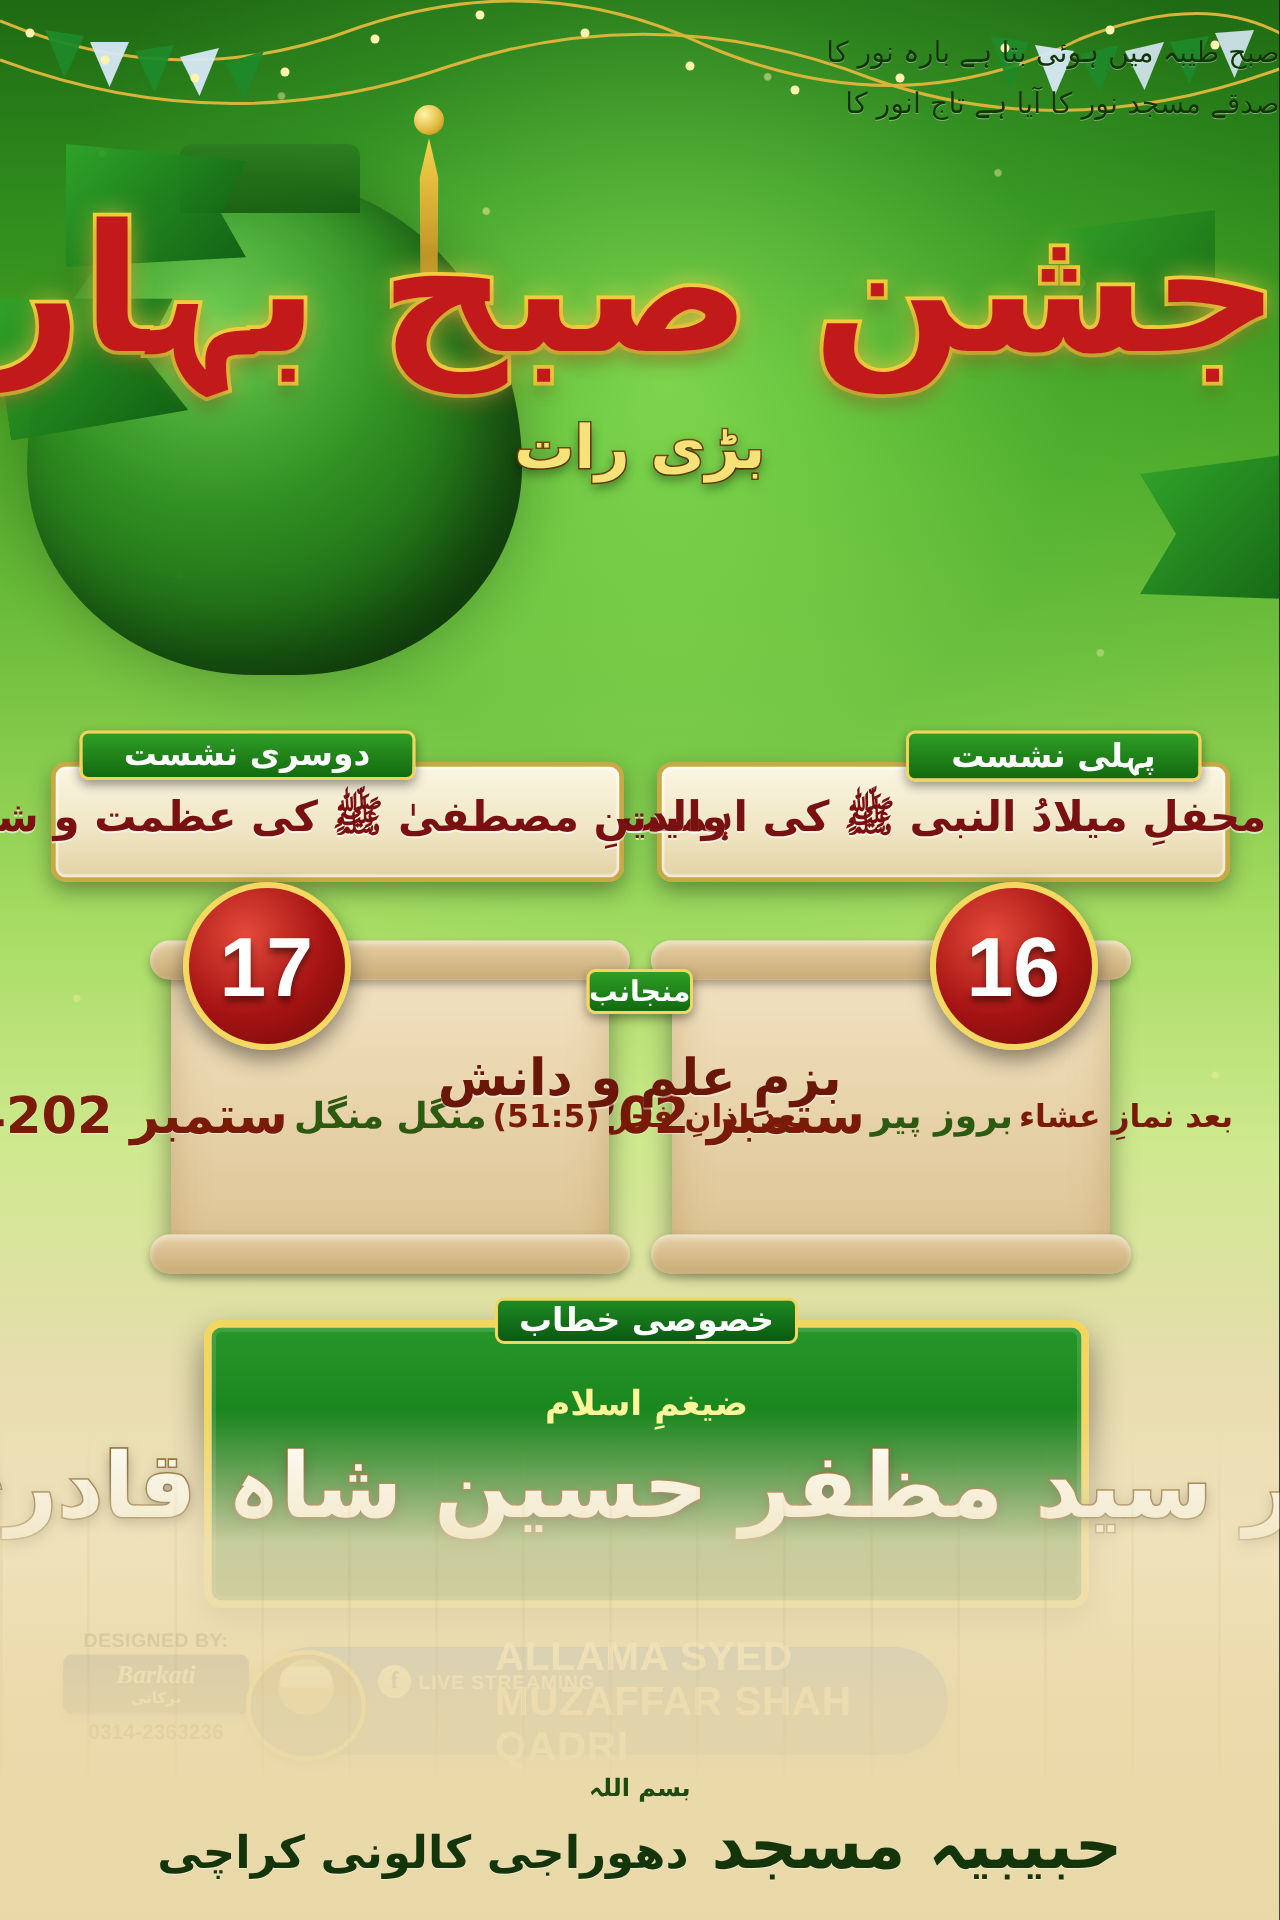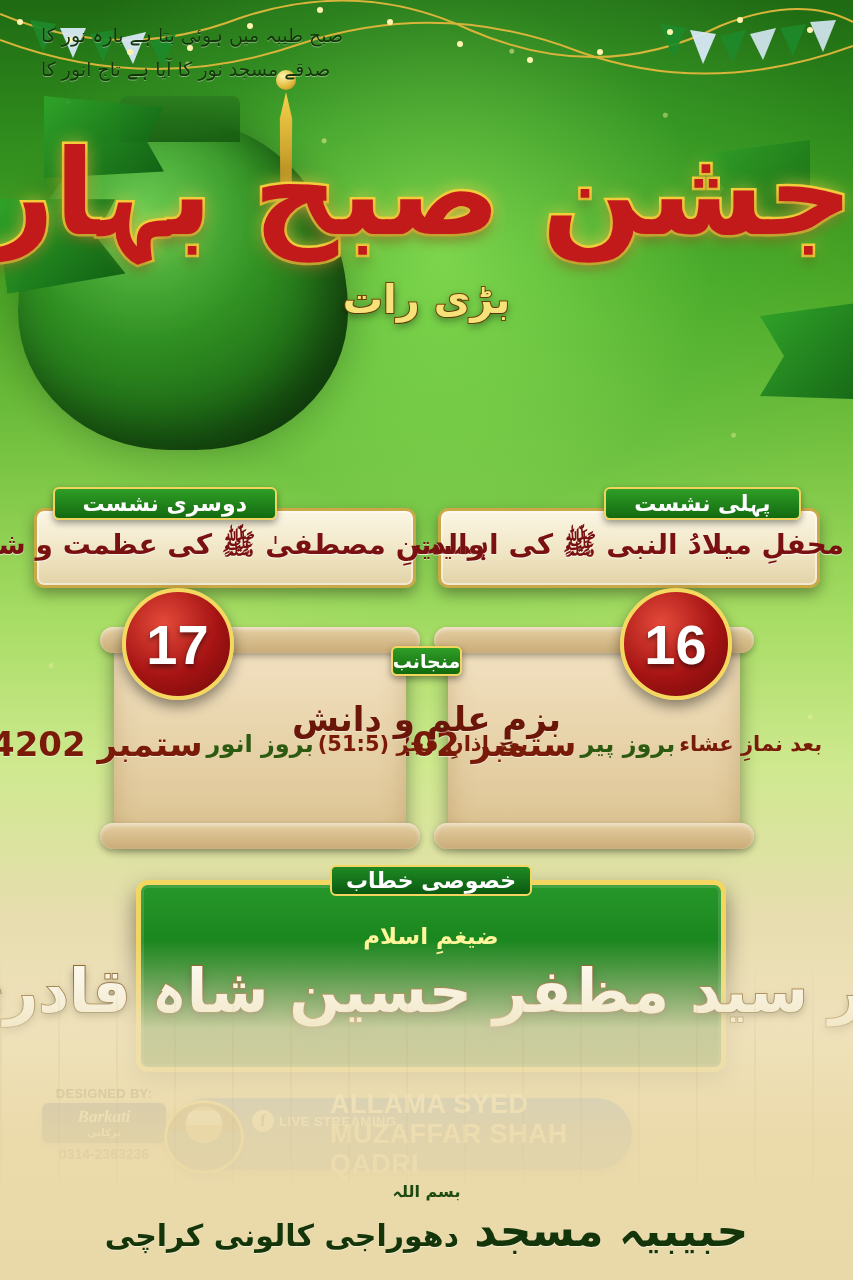--- a/index.html
+++ b/index.html
@@ -102,21 +102,21 @@
             mask-image: linear-gradient(180deg, rgba(0,0,0,0), #000 40%, rgba(0,0,0,.2));
   }
 
   
   .urdu {
     direction: rtl;
     unicode-bidi: bidi-override;
     font-family: "DejaVu Sans", sans-serif;
     white-space: nowrap;
   }
-  .ctr { text-align: left; margin-left: 41px; }
+  .ctr { text-align: right; margin-left: 41px; }
 
   
   .couplet {
     position: absolute;
     top: 18px; left: 0; right: 0;
     color: #14350a;
     text-shadow: 0 1px 0 rgba(255,255,255,.35);
   }
   .couplet div {
     font-size: 19px;
@@ -514,21 +514,21 @@
       <div class="scroll-text">
         <div class="scroll-date urdu">ستمبر 2024</div>
         <div class="scroll-day urdu">بروز پیر</div>
         <div class="scroll-time urdu">بعد نمازِ عشاء</div>
       </div>
     </div>
     <div class="scroll-card left">
       <div class="badge">17</div>
       <div class="scroll-text">
         <div class="scroll-date urdu">ستمبر 2024</div>
-        <div class="scroll-day urdu">بروز انور</div>
+        <div class="scroll-day urdu">منگل منگل</div>
         <div class="scroll-time urdu">بعد اذانِ فجر (5:15)</div>
       </div>
     </div>
   </div>
 
   <div class="mid-tag">
     <span class="pill urdu">منجانب</span>
   </div>
   <div class="mid-text urdu">بزمِ علم و دانش</div>
 

